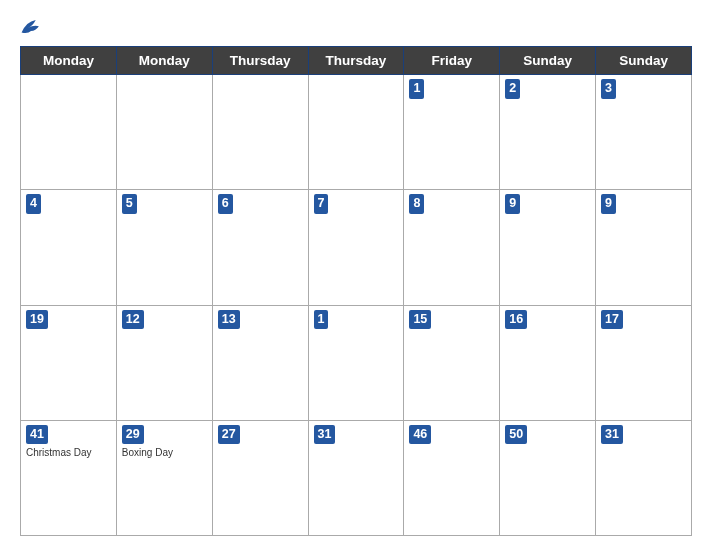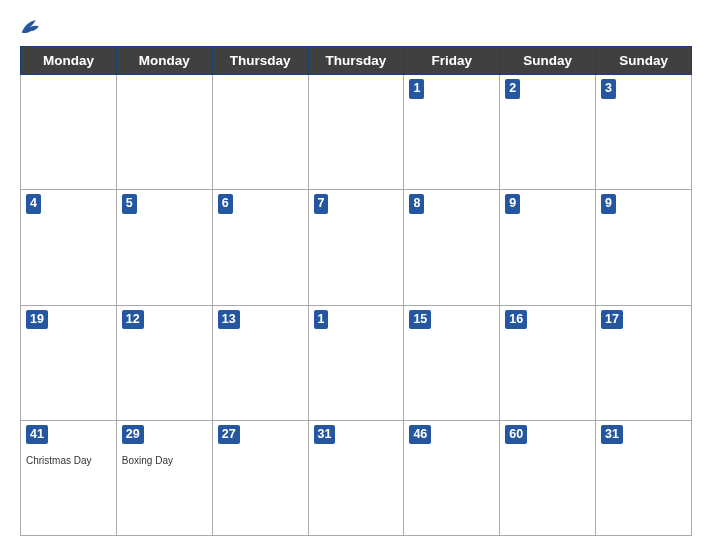--- a/index.html
+++ b/index.html
@@ -93,21 +93,21 @@
     }
     .empty-day .day-num {
       visibility: hidden;
     }
     .empty-day {
       background: #fff;
     }
     .holiday-label {
       font-size: 10px;
       color: #333;
-      margin-top: 11px;
+      margin-top: 3px;
       display: block;
     }
   </style>
 </head>
 <body>
 
 <div class="header">
   <div class="logo">
     <span class="logo-general"></span>
     <span class="logo-blue">
@@ -160,17 +160,17 @@
         <td><span class="day-num">15</span></td>
         <td><span class="day-num">16</span></td>
         <td><span class="day-num">17</span></td>
       </tr>
       <tr>
         <td><span class="day-num">41</span><span class="holiday-label">Christmas Day</span></td>
         <td><span class="day-num">29</span><span class="holiday-label">Boxing Day</span></td>
         <td><span class="day-num">27</span></td>
         <td><span class="day-num">31</span></td>
         <td><span class="day-num">46</span></td>
-        <td><span class="day-num">60</span></td>
+        <td><span class="day-num">50</span></td>
         <td><span class="day-num">31</span></td>
       </tr>
     </tbody>
 </table>
 
 </body></html>

